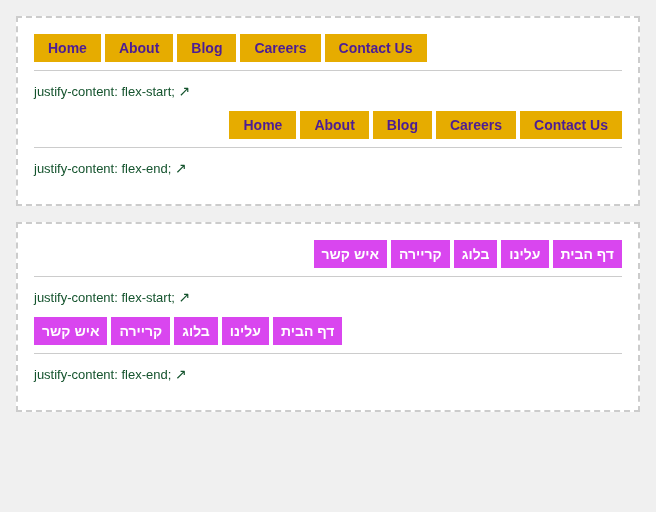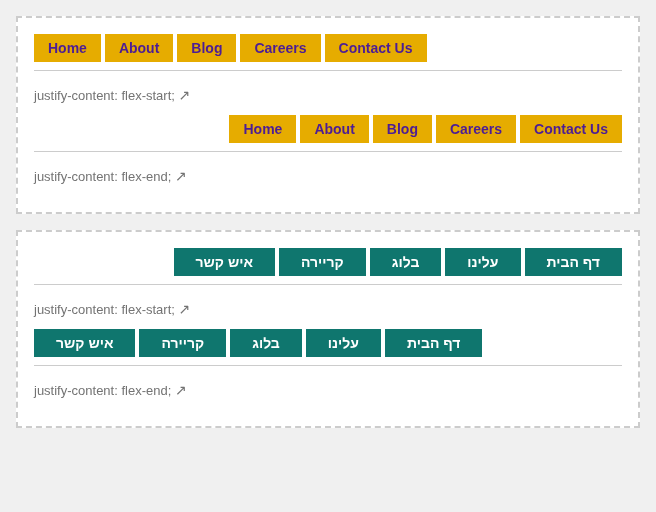--- a/index.html
+++ b/index.html
@@ -40,42 +40,42 @@
       color: #4c1d95;
       border: none;
       padding: 6px 14px;
       font-size: 14px;
       font-weight: bold;
       cursor: pointer;
       white-space: nowrap;
     }
 
     .label-row {
-      color: #737373;
+      color: #14532d;
       font-size: 13px;
-      margin-top: 16px;
+      margin-top: 4px;
       margin-bottom: 12px;
     }
 
     .label-row .arrow {
       font-size: 14px;
     }
 
     hr.section-divider {
       border: none;
       border-top: 1px solid #ccc;
       margin: 4px 0 12px 0;
     }
 
     
     .rtl-btn {
-      background: #0f766e;
+      background: #d946ef;
       color: #fff;
       border: none;
-      padding: 6px 22px;
+      padding: 6px 8px;
       font-size: 14px;
       font-weight: bold;
       cursor: pointer;
       white-space: nowrap;
       font-family: Arial, sans-serif;
     }
   </style>
 </head>
 <body>
 

